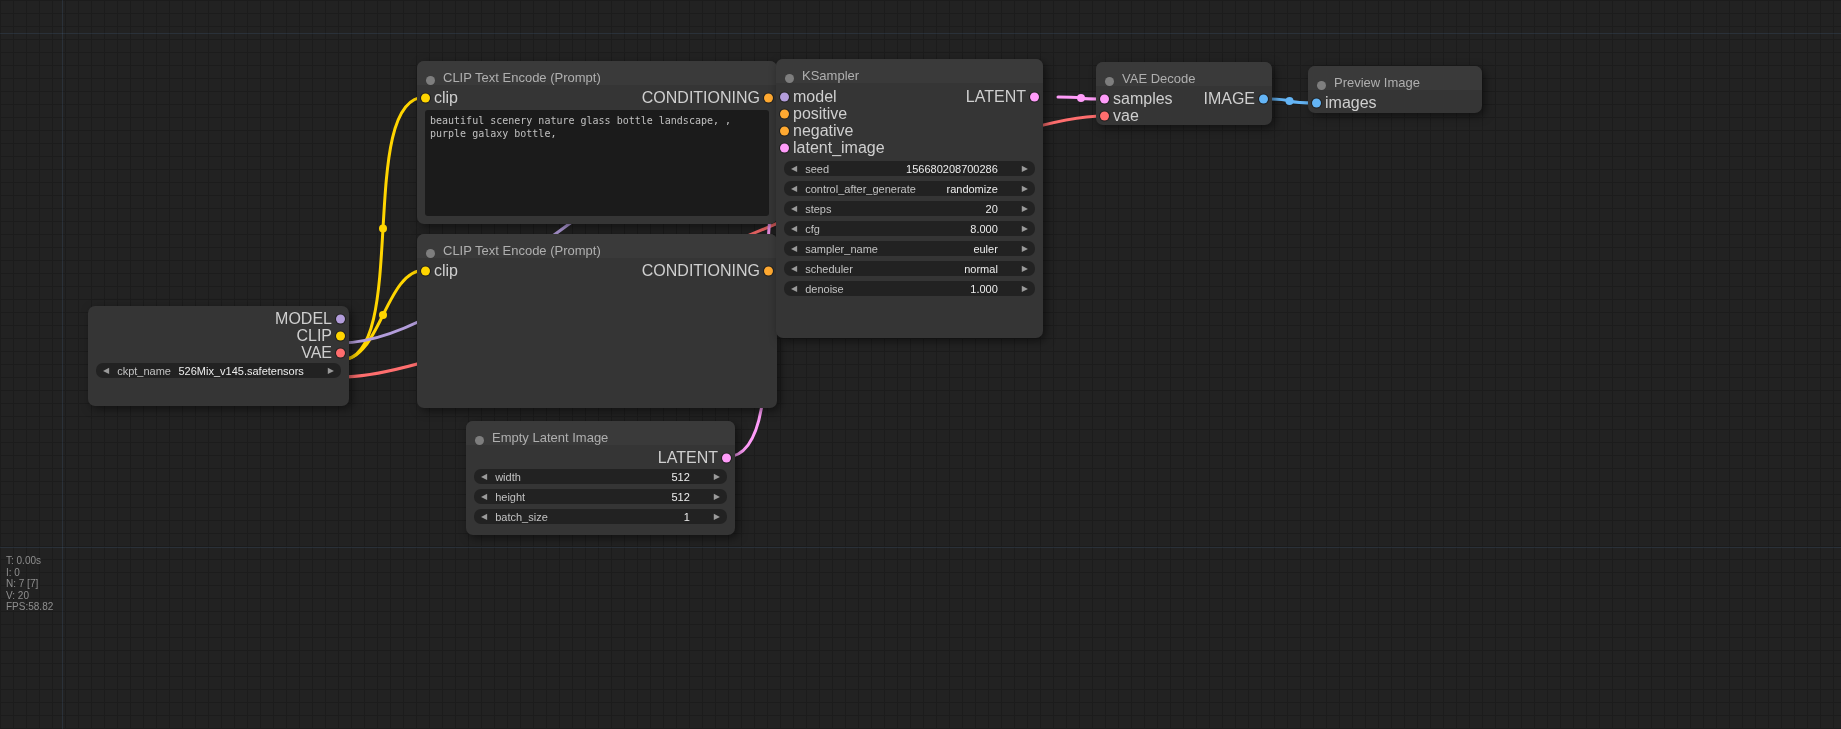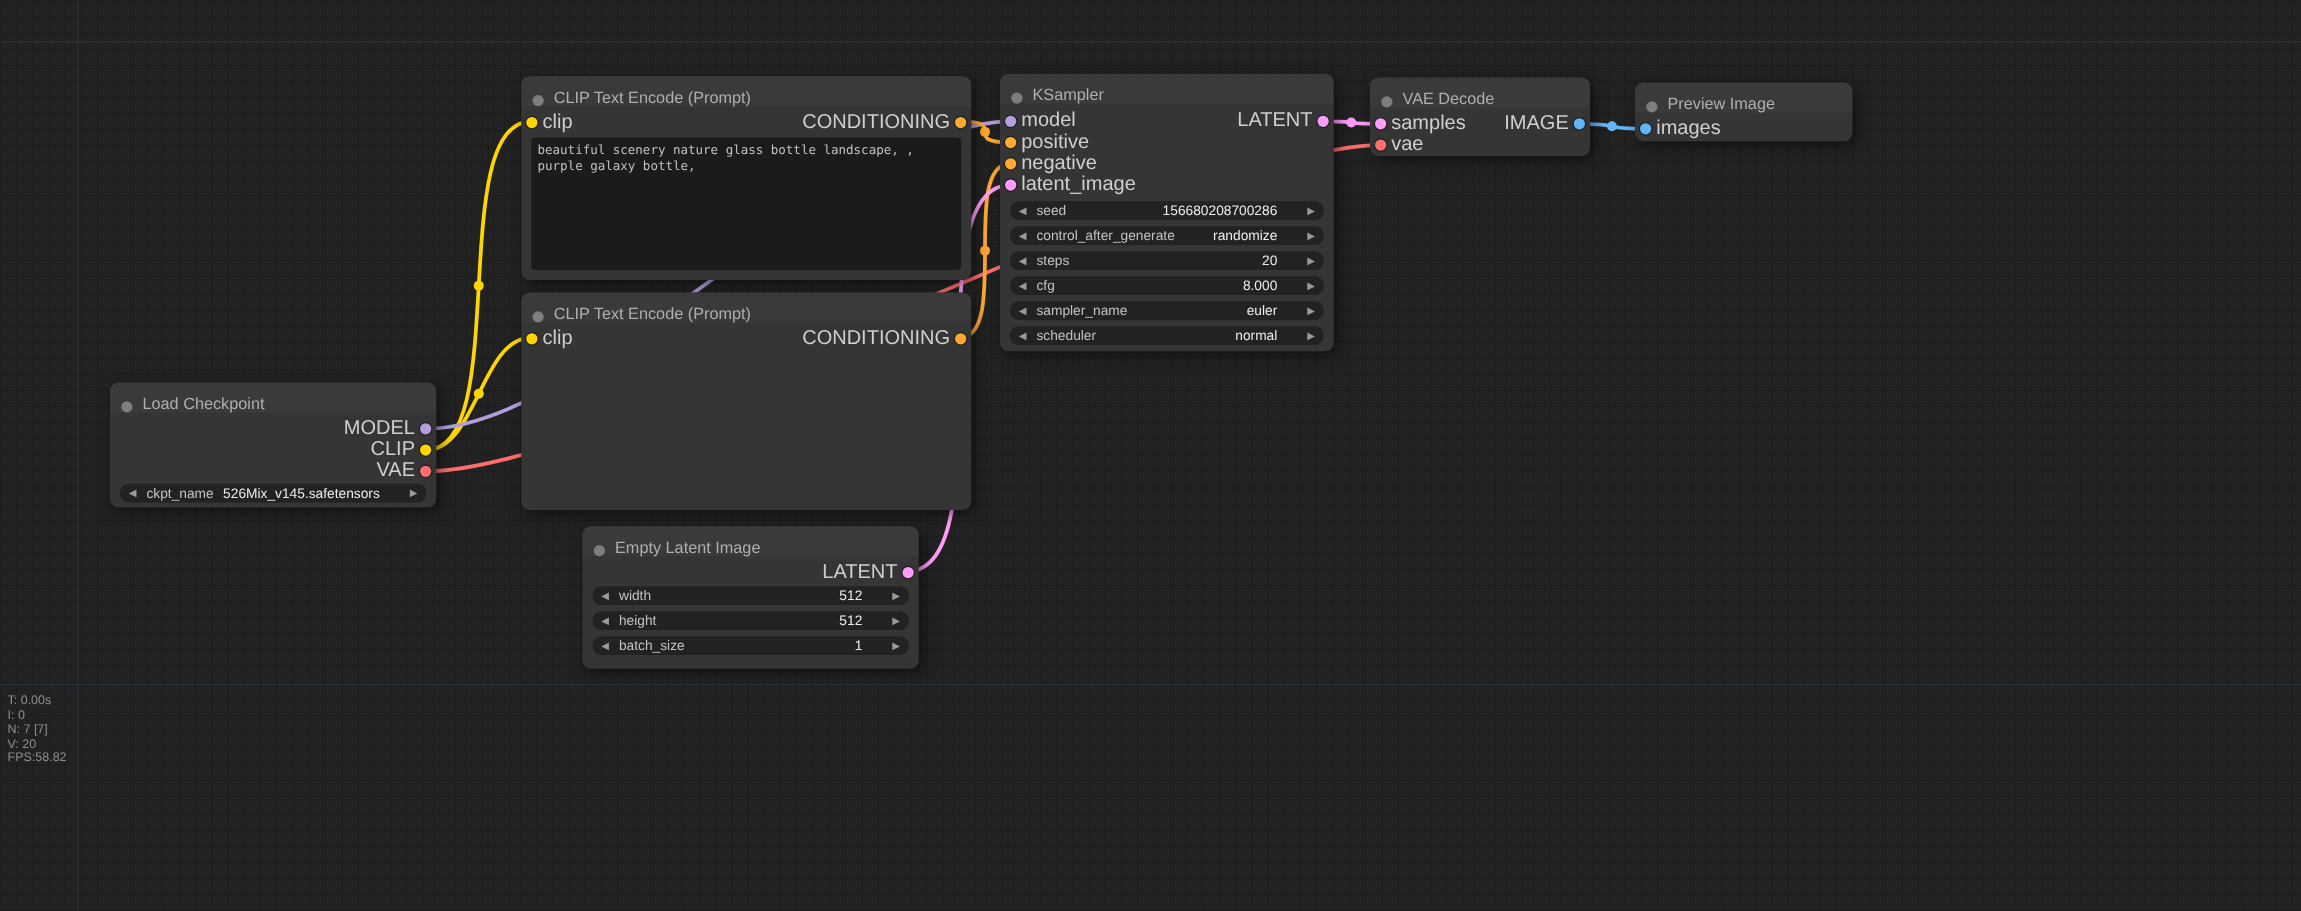--- a/index.html
+++ b/index.html
@@ -79,24 +79,20 @@
       <circle cx="788" cy="200.5" r="4" fill="#FFA931"></circle>
       <path d="M 726 457 C 805.9237918269648 457 728.0762081730352 148 808 148" stroke="#FF9CF9" stroke-width="3" stroke-linecap="round" fill="none"></path>
       <circle cx="767" cy="302.5" r="4" fill="#FF9CF9"></circle>
       <path d="M 1058 97 C 1098 97 1064 99 1104 99" stroke="#FF9CF9" stroke-width="3" stroke-linecap="round" fill="none"></path>
       <circle cx="1081" cy="98" r="4" fill="#FF9CF9"></circle>
       <path d="M 1263 99 C 1303 99 1276 103 1316 103" stroke="#64B5F6" stroke-width="3" stroke-linecap="round" fill="none"></path>
       <circle cx="1289.5" cy="101" r="4" fill="#64B5F6"></circle>
     </svg>
 
   <div class="node" style="left:88px;top:306px;width:261px;height:100px">
-    <div class="title">
-      <span class="cdot"></span>
-      <span>Load Checkpoint</span>
-    </div>
     <div class="slots">
       <div class="srow">
         <span class="sout">
           <span>MODEL</span>
           <span class="dot" style="background: rgb(179, 157, 219);"></span>
         </span>
       </div>
       <div class="srow">
         <span class="sout">
           <span>CLIP</span>
@@ -187,21 +183,21 @@
       </div>
       <div class="widget">
         <span class="warr">◀</span>
         <span class="wname">batch_size</span>
         <span class="wval">1</span>
         <span class="warr">▶</span>
       </div>
     </div>
   </div>
 
-  <div class="node" style="left:800px;top:59px;width:267px;height:222px">
+  <div class="node" style="left:776px;top:59px;width:267px;height:279px">
     <div class="title">
       <span class="cdot"></span>
       <span>KSampler</span>
     </div>
     <div class="slots" style="padding-top:5px">
       <div class="srow">
         <span class="sin">
           <span class="dot" style="background: rgb(179, 157, 219);"></span>
           <span>model</span>
         </span>

